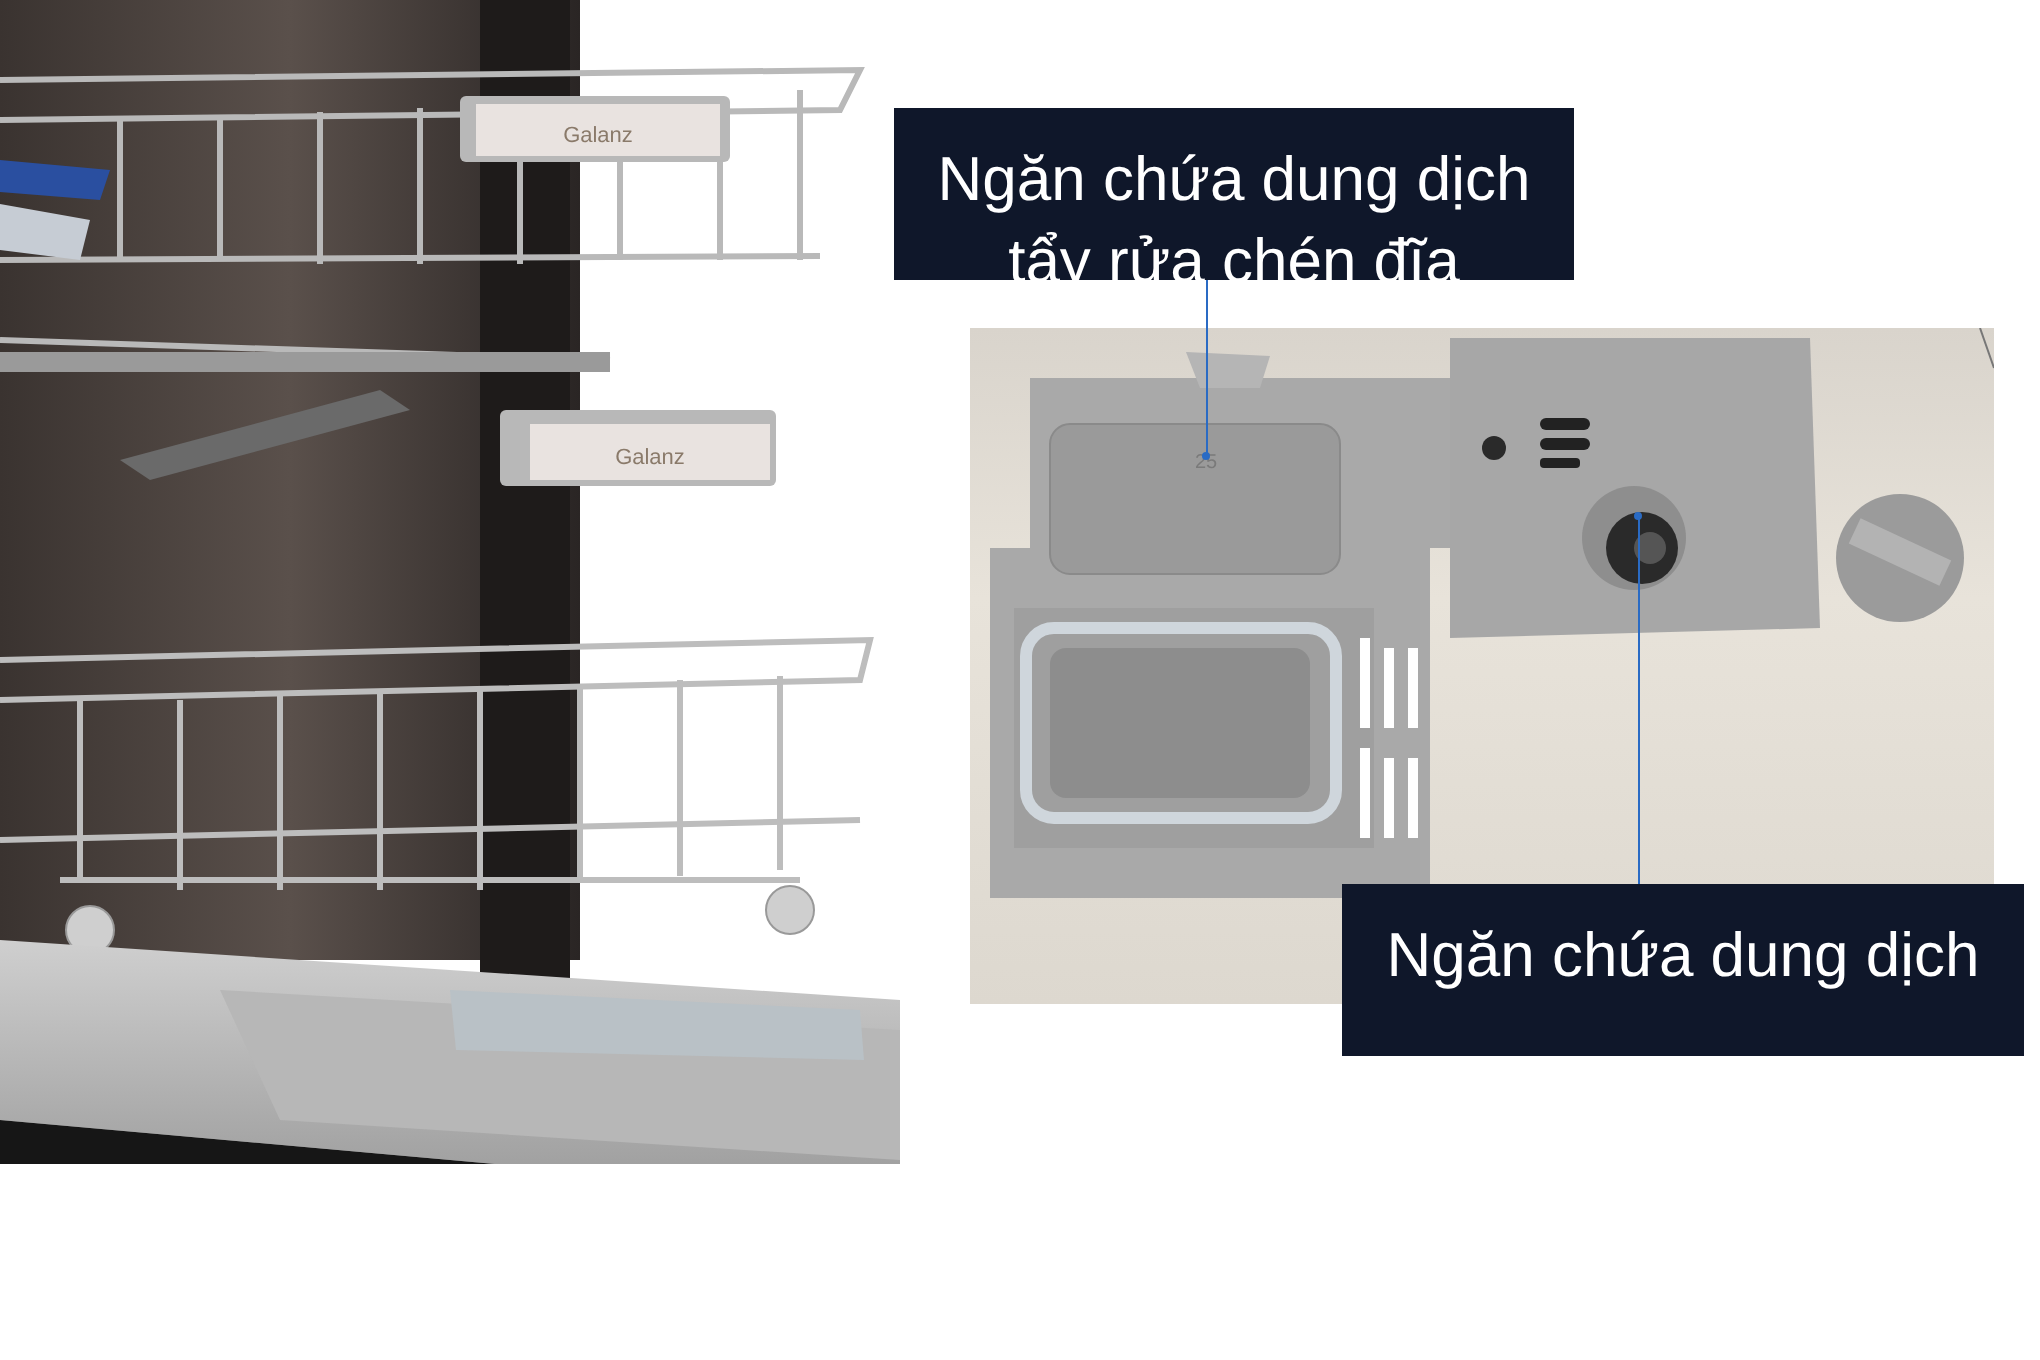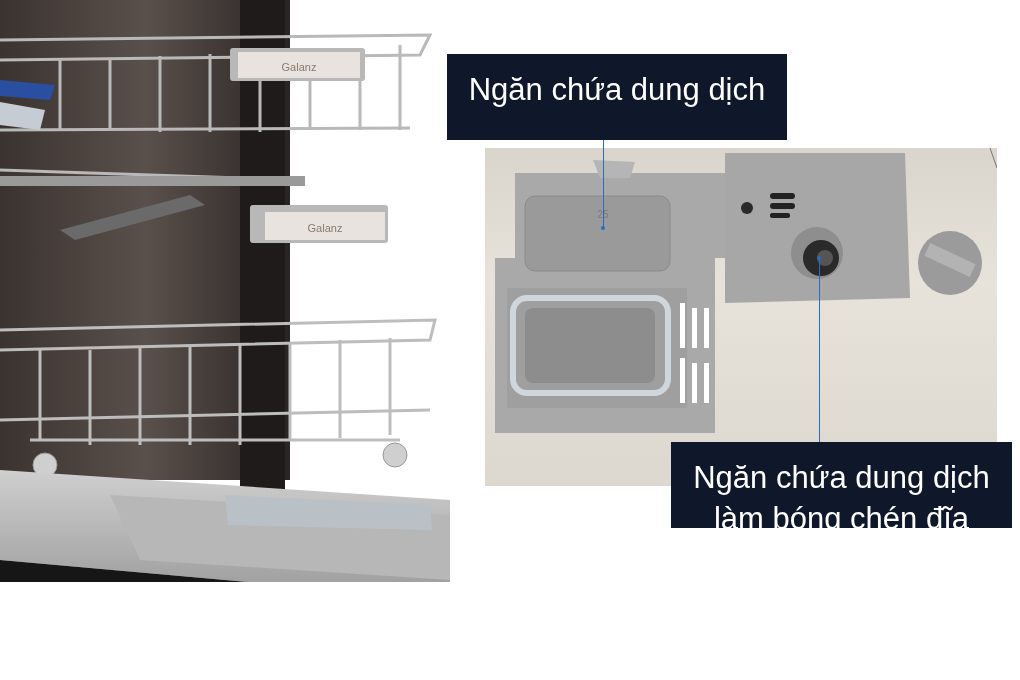--- a/index.html
+++ b/index.html
@@ -1,18 +1,18 @@
 <!DOCTYPE html>
 <html><head>
 <meta charset="utf-8">
 <style>
   html,body{margin:0;padding:0;}
   body{width:1020px;height:680px;background:#ffffff;position:relative;overflow:hidden;font-family:"Liberation Sans",sans-serif;}
   .photo{position:absolute;left:0;top:0;width:450px;height:582px;overflow:hidden;}
-  .inset{position:absolute;left:485px;top:148px;width:512px;height:338px;background:linear-gradient(180deg,#d9d4cc 0%,#e8e3da 40%,#ddd8cf 100%);overflow:hidden;}
+  .inset{position:absolute;left:485px;top:164px;width:512px;height:338px;background:linear-gradient(180deg,#d9d4cc 0%,#e8e3da 40%,#ddd8cf 100%);overflow:hidden;}
   .callout{position:absolute;background:#0f172a;color:#ffffff;font-size:31px;line-height:41px;text-align:center;box-sizing:border-box;padding-top:15px;}
   .callout span{display:block;}
   .line{position:absolute;width:1px;background:#2a6bc4;}
   .dot{position:absolute;width:4px;height:4px;border-radius:50%;background:#2a6bc4;}
 </style>
 </head>
 <body>
 
 <div class="photo">
   <svg width="450" height="680" viewBox="0 0 450 680">
@@ -115,18 +115,18 @@
   </svg>
 </div>
 
 <div class="line" style="left:603px;top:140px;height:88px;"></div>
 <div class="dot" style="left:601px;top:226px;"></div>
 <div class="line" style="left:819px;top:258px;height:184px;"></div>
 <div class="dot" style="left:817px;top:256px;"></div>
 
 <div class="callout" style="left:447px;top:54px;width:340px;height:86px;">
   <span>Ngăn chứa dung dịch</span>
+  <span>tẩy rửa chén đĩa</span>
 </div>
 
 <div class="callout" style="left:671px;top:442px;width:341px;height:86px;">
   <span>Ngăn chứa dung dịch</span>
-  <span>làm bóng chén đĩa</span>
 </div>
 
 </body></html>

